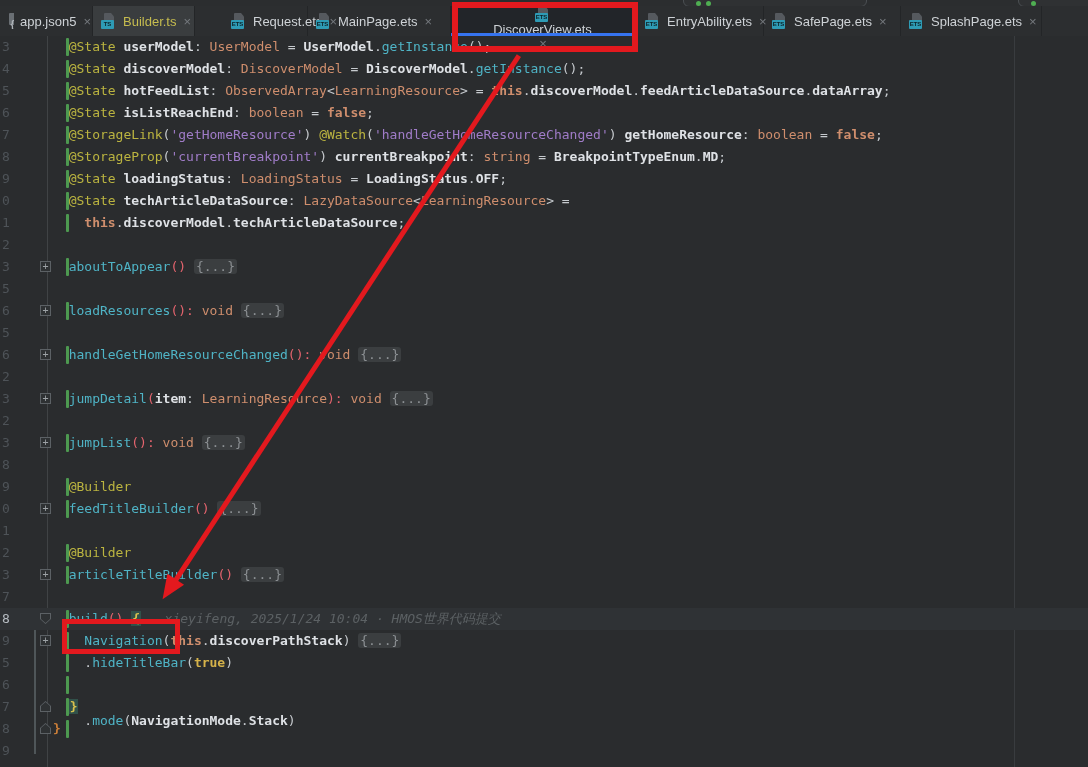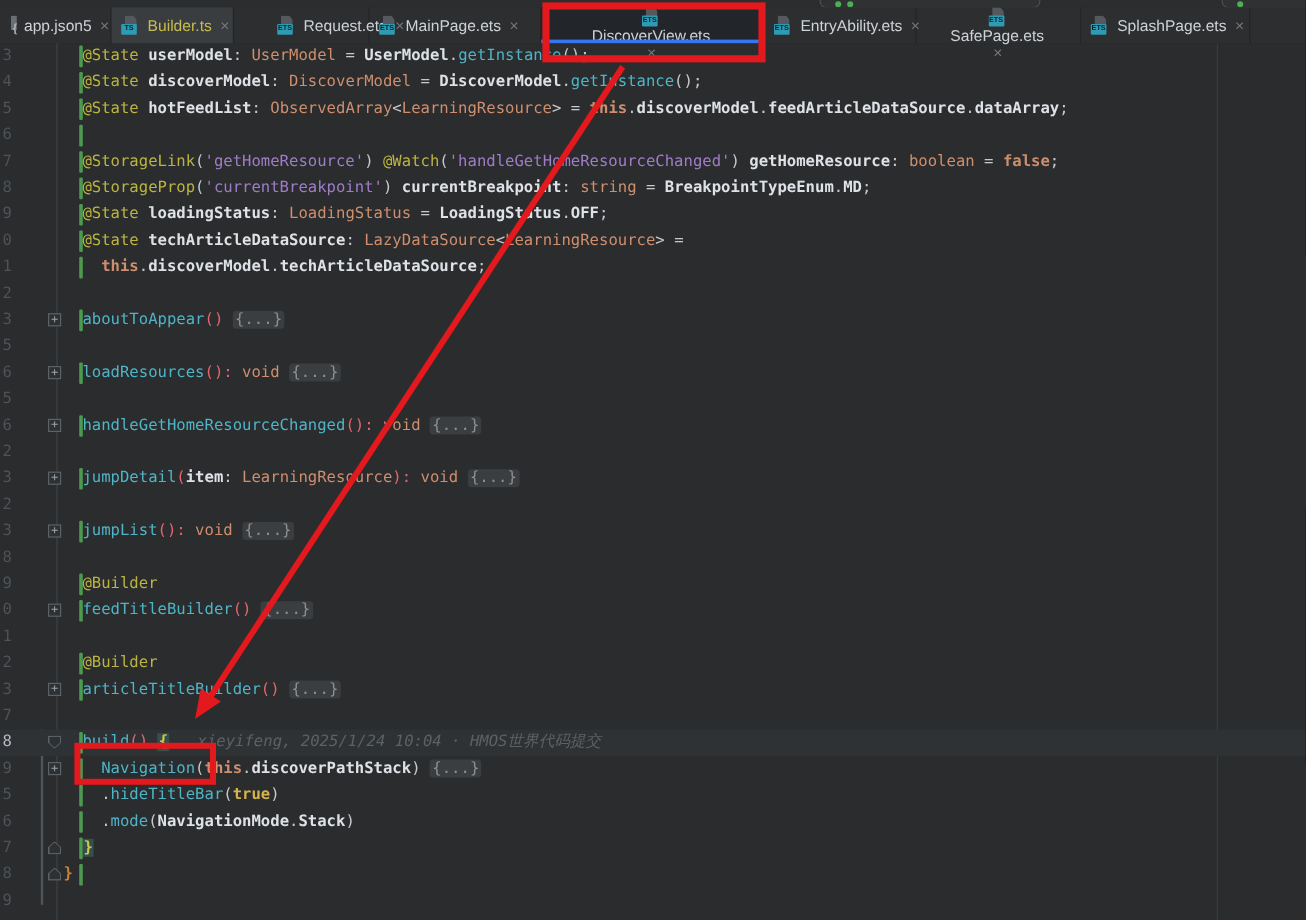--- a/index.html
+++ b/index.html
@@ -127,21 +127,21 @@
         <span class="close">×</span>
       </div>
       <div class="tab" style="width: 127px;">
         <span class="ficon">
           <span class="page"></span>
           <span class="badge">ETS</span>
         </span>
         <span class="lbl">EntryAbility.ets</span>
         <span class="close">×</span>
       </div>
-      <div class="tab" style="width: 137px; flex-direction: column;">
+      <div class="tab" style="width: 137px;">
         <span class="ficon">
           <span class="page"></span>
           <span class="badge">ETS</span>
         </span>
         <span class="lbl">SafePage.ets</span>
         <span class="close">×</span>
       </div>
       <div class="tab" style="width: 141px;">
         <span class="ficon">
           <span class="page"></span>
@@ -153,21 +153,21 @@
     </div>
 
   <div class="editor">
     <div class="vline gutterline"></div>
     <div class="vline marginguide"></div>
     <div class="vline foldrange" style="top:572px;height:146px;"></div>
     <div id="rows">
         <div class="row" style="top: 0px;"><span class="lnum">3</span><span class="vcs"></span><span class="code" style="left: 68.66px;"><span class="t-ann">@State</span><span class="t-pl"> </span><span class="t-id">userModel</span><span class="t-pl">: </span><span class="t-ty">UserModel</span><span class="t-pl"> = </span><span class="t-id">UserModel</span><span class="t-pl">.</span><span class="t-fn">getInstance</span><span class="t-pl">();</span></span></div>
         <div class="row" style="top: 22px;"><span class="lnum">4</span><span class="vcs"></span><span class="code" style="left: 68.66px;"><span class="t-ann">@State</span><span class="t-pl"> </span><span class="t-id">discoverModel</span><span class="t-pl">: </span><span class="t-ty">DiscoverModel</span><span class="t-pl"> = </span><span class="t-id">DiscoverModel</span><span class="t-pl">.</span><span class="t-fn">getInstance</span><span class="t-pl">();</span></span></div>
         <div class="row" style="top: 44px;"><span class="lnum">5</span><span class="vcs"></span><span class="code" style="left: 68.66px;"><span class="t-ann">@State</span><span class="t-pl"> </span><span class="t-id">hotFeedList</span><span class="t-pl">: </span><span class="t-ty">ObservedArray</span><span class="t-pl">&lt;</span><span class="t-ty">LearningResource</span><span class="t-pl">&gt; = </span><span class="t-kw">this</span><span class="t-pl">.</span><span class="t-id">discoverModel</span><span class="t-pl">.</span><span class="t-id">feedArticleDataSource</span><span class="t-pl">.</span><span class="t-id">dataArray</span><span class="t-pl">;</span></span></div>
-        <div class="row" style="top: 66px;"><span class="lnum">6</span><span class="vcs"></span></div>
+        <div class="row" style="top: 66px;"><span class="lnum">6</span><span class="vcs"></span><span class="code" style="left: 68.66px;"><span class="t-ann">@State</span><span class="t-pl"> </span><span class="t-id">isListReachEnd</span><span class="t-pl">: </span><span class="t-ty">boolean</span><span class="t-pl"> = </span><span class="t-kw">false</span><span class="t-pl">;</span></span></div>
         <div class="row" style="top: 88px;"><span class="lnum">7</span><span class="vcs"></span><span class="code" style="left: 68.66px;"><span class="t-ann">@StorageLink</span><span class="t-pl">(</span><span class="t-st">'getHomeResource'</span><span class="t-pl">) </span><span class="t-ann">@Watch</span><span class="t-pl">(</span><span class="t-st">'handleGetHomeResourceChanged'</span><span class="t-pl">) </span><span class="t-id">getHomeResource</span><span class="t-pl">: </span><span class="t-ty">boolean</span><span class="t-pl"> = </span><span class="t-kw">false</span><span class="t-pl">;</span></span></div>
         <div class="row" style="top: 110px;"><span class="lnum">8</span><span class="vcs"></span><span class="code" style="left: 68.66px;"><span class="t-ann">@StorageProp</span><span class="t-pl">(</span><span class="t-st">'currentBreakpoint'</span><span class="t-pl">) </span><span class="t-id">currentBreakpoint</span><span class="t-pl">: </span><span class="t-ty">string</span><span class="t-pl"> = </span><span class="t-id">BreakpointTypeEnum</span><span class="t-pl">.</span><span class="t-id">MD</span><span class="t-pl">;</span></span></div>
         <div class="row" style="top: 132px;"><span class="lnum">9</span><span class="vcs"></span><span class="code" style="left: 68.66px;"><span class="t-ann">@State</span><span class="t-pl"> </span><span class="t-id">loadingStatus</span><span class="t-pl">: </span><span class="t-ty">LoadingStatus</span><span class="t-pl"> = </span><span class="t-id">LoadingStatus</span><span class="t-pl">.</span><span class="t-id">OFF</span><span class="t-pl">;</span></span></div>
         <div class="row" style="top: 154px;"><span class="lnum">0</span><span class="vcs"></span><span class="code" style="left: 68.66px;"><span class="t-ann">@State</span><span class="t-pl"> </span><span class="t-id">techArticleDataSource</span><span class="t-pl">: </span><span class="t-ty">LazyDataSource</span><span class="t-pl">&lt;</span><span class="t-ty">LearningResource</span><span class="t-pl">&gt; =</span></span></div>
         <div class="row" style="top: 176px;"><span class="lnum">1</span><span class="vcs"></span><span class="code" style="left: 68.66px;"><span class="t-pl">  </span><span class="t-kw">this</span><span class="t-pl">.</span><span class="t-id">discoverModel</span><span class="t-pl">.</span><span class="t-id">techArticleDataSource</span><span class="t-pl">;</span></span></div>
         <div class="row" style="top: 198px;"><span class="lnum">2</span><span class="code"></span></div>
         <div class="row" style="top: 220px;"><span class="lnum">3</span><span class="fico plus">+</span><span class="vcs"></span><span class="code" style="left: 68.66px;"><span class="t-fn">aboutToAppear</span><span class="t-pk">()</span><span class="t-pl"> </span><span class="t-fold">{...}</span></span></div>
         <div class="row" style="top: 242px;"><span class="lnum">5</span><span class="code"></span></div>
         <div class="row" style="top: 264px;"><span class="lnum">6</span><span class="fico plus">+</span><span class="vcs"></span><span class="code" style="left: 68.66px;"><span class="t-fn">loadResources</span><span class="t-pk">():</span><span class="t-pl"> </span><span class="t-ty">void</span><span class="t-pl"> </span><span class="t-fold">{...}</span></span></div>
         <div class="row" style="top: 286px;"><span class="lnum">5</span><span class="code"></span></div>
@@ -179,21 +179,21 @@
         <div class="row" style="top: 418px;"><span class="lnum">8</span><span class="code"></span></div>
         <div class="row" style="top: 440px;"><span class="lnum">9</span><span class="vcs"></span><span class="code" style="left: 68.66px;"><span class="t-ann">@Builder</span></span></div>
         <div class="row" style="top: 462px;"><span class="lnum">0</span><span class="fico plus">+</span><span class="vcs"></span><span class="code" style="left: 68.66px;"><span class="t-fn">feedTitleBuilder</span><span class="t-pk">()</span><span class="t-pl"> </span><span class="t-fold">{...}</span></span></div>
         <div class="row" style="top: 484px;"><span class="lnum">1</span><span class="code"></span></div>
         <div class="row" style="top: 506px;"><span class="lnum">2</span><span class="vcs"></span><span class="code" style="left: 68.66px;"><span class="t-ann">@Builder</span></span></div>
         <div class="row" style="top: 528px;"><span class="lnum">3</span><span class="fico plus">+</span><span class="vcs"></span><span class="code" style="left: 68.66px;"><span class="t-fn">articleTitleBuilder</span><span class="t-pk">()</span><span class="t-pl"> </span><span class="t-fold">{...}</span></span></div>
         <div class="row" style="top: 550px;"><span class="lnum">7</span><span class="code"></span></div>
         <div class="row cur" style="top: 572px;"><span class="lnum">8</span><span class="fico open"></span><span class="vcs"></span><span class="code" style="left: 68.66px;"><span class="t-fn">build</span><span class="t-pk">()</span><span class="t-pl"> </span><span class="t-hb">{</span><span class="t-pl">   </span><span class="t-blame">xieyifeng, 2025/1/24 10:04 · HMOS世界代码提交</span></span></div>
         <div class="row" style="top: 594px;"><span class="lnum">9</span><span class="fico plus">+</span><span class="vcs"></span><span class="code" style="left: 68.66px;"><span class="t-pl">  </span><span class="t-fn">Navigation</span><span class="t-pl">(</span><span class="t-kw">this</span><span class="t-pl">.</span><span class="t-id">discoverPathStack</span><span class="t-pl">) </span><span class="t-fold">{...}</span></span></div>
         <div class="row" style="top: 616px;"><span class="lnum">5</span><span class="vcs"></span><span class="code" style="left: 68.66px;"><span class="t-pl">  .</span><span class="t-fn">hideTitleBar</span><span class="t-pl">(</span><span class="t-tr">true</span><span class="t-pl">)</span></span></div>
-        <div class="row" style="top: 638px;"><span class="lnum">6</span><span class="vcs"></span><span class="code" style="left: 68.66px;"><span class="t-pl">  .</span><span class="t-fn">mode</span><span class="t-pl">(</span><span class="t-id">NavigationMode</span><span class="t-pl">.</span><span class="t-id">Stack</span><span class="t-pl">)</span></span></div>
+        <div class="row" style="top: 638px;"><span class="lnum">6</span><span class="vcs"></span><span class="code" style="left: 68.66px; margin-top: 36px;"><span class="t-pl">  .</span><span class="t-fn">mode</span><span class="t-pl">(</span><span class="t-id">NavigationMode</span><span class="t-pl">.</span><span class="t-id">Stack</span><span class="t-pl">)</span></span></div>
         <div class="row" style="top: 660px;"><span class="lnum">7</span><span class="fico end"></span><span class="vcs"></span><span class="code" style="left: 68.66px;"><span class="t-hb">}</span></span></div>
         <div class="row" style="top: 682px;"><span class="lnum">8</span><span class="fico end"></span><span class="vcs"></span><span class="code" style="left: 53px;"><span class="t-ob">}</span></span></div>
         <div class="row" style="top: 704px;"><span class="lnum">9</span><span class="code"></span></div>
       </div>
   </div>
 
   <div class="ann-rect" id="ann-tab-rect" style="left: 452px; top: 2px; width: 186px; height: 50px;"></div>
   <div class="ann-rect small" id="ann-nav-rect" style="left: 62px; top: 619px; width: 118px; height: 35px;"></div>
   <div class="ann-line" id="ann-arrow" style="left: 521px; top: 57px; width: 630px; transform: rotate(123.2deg);">
     <div class="head"></div>

